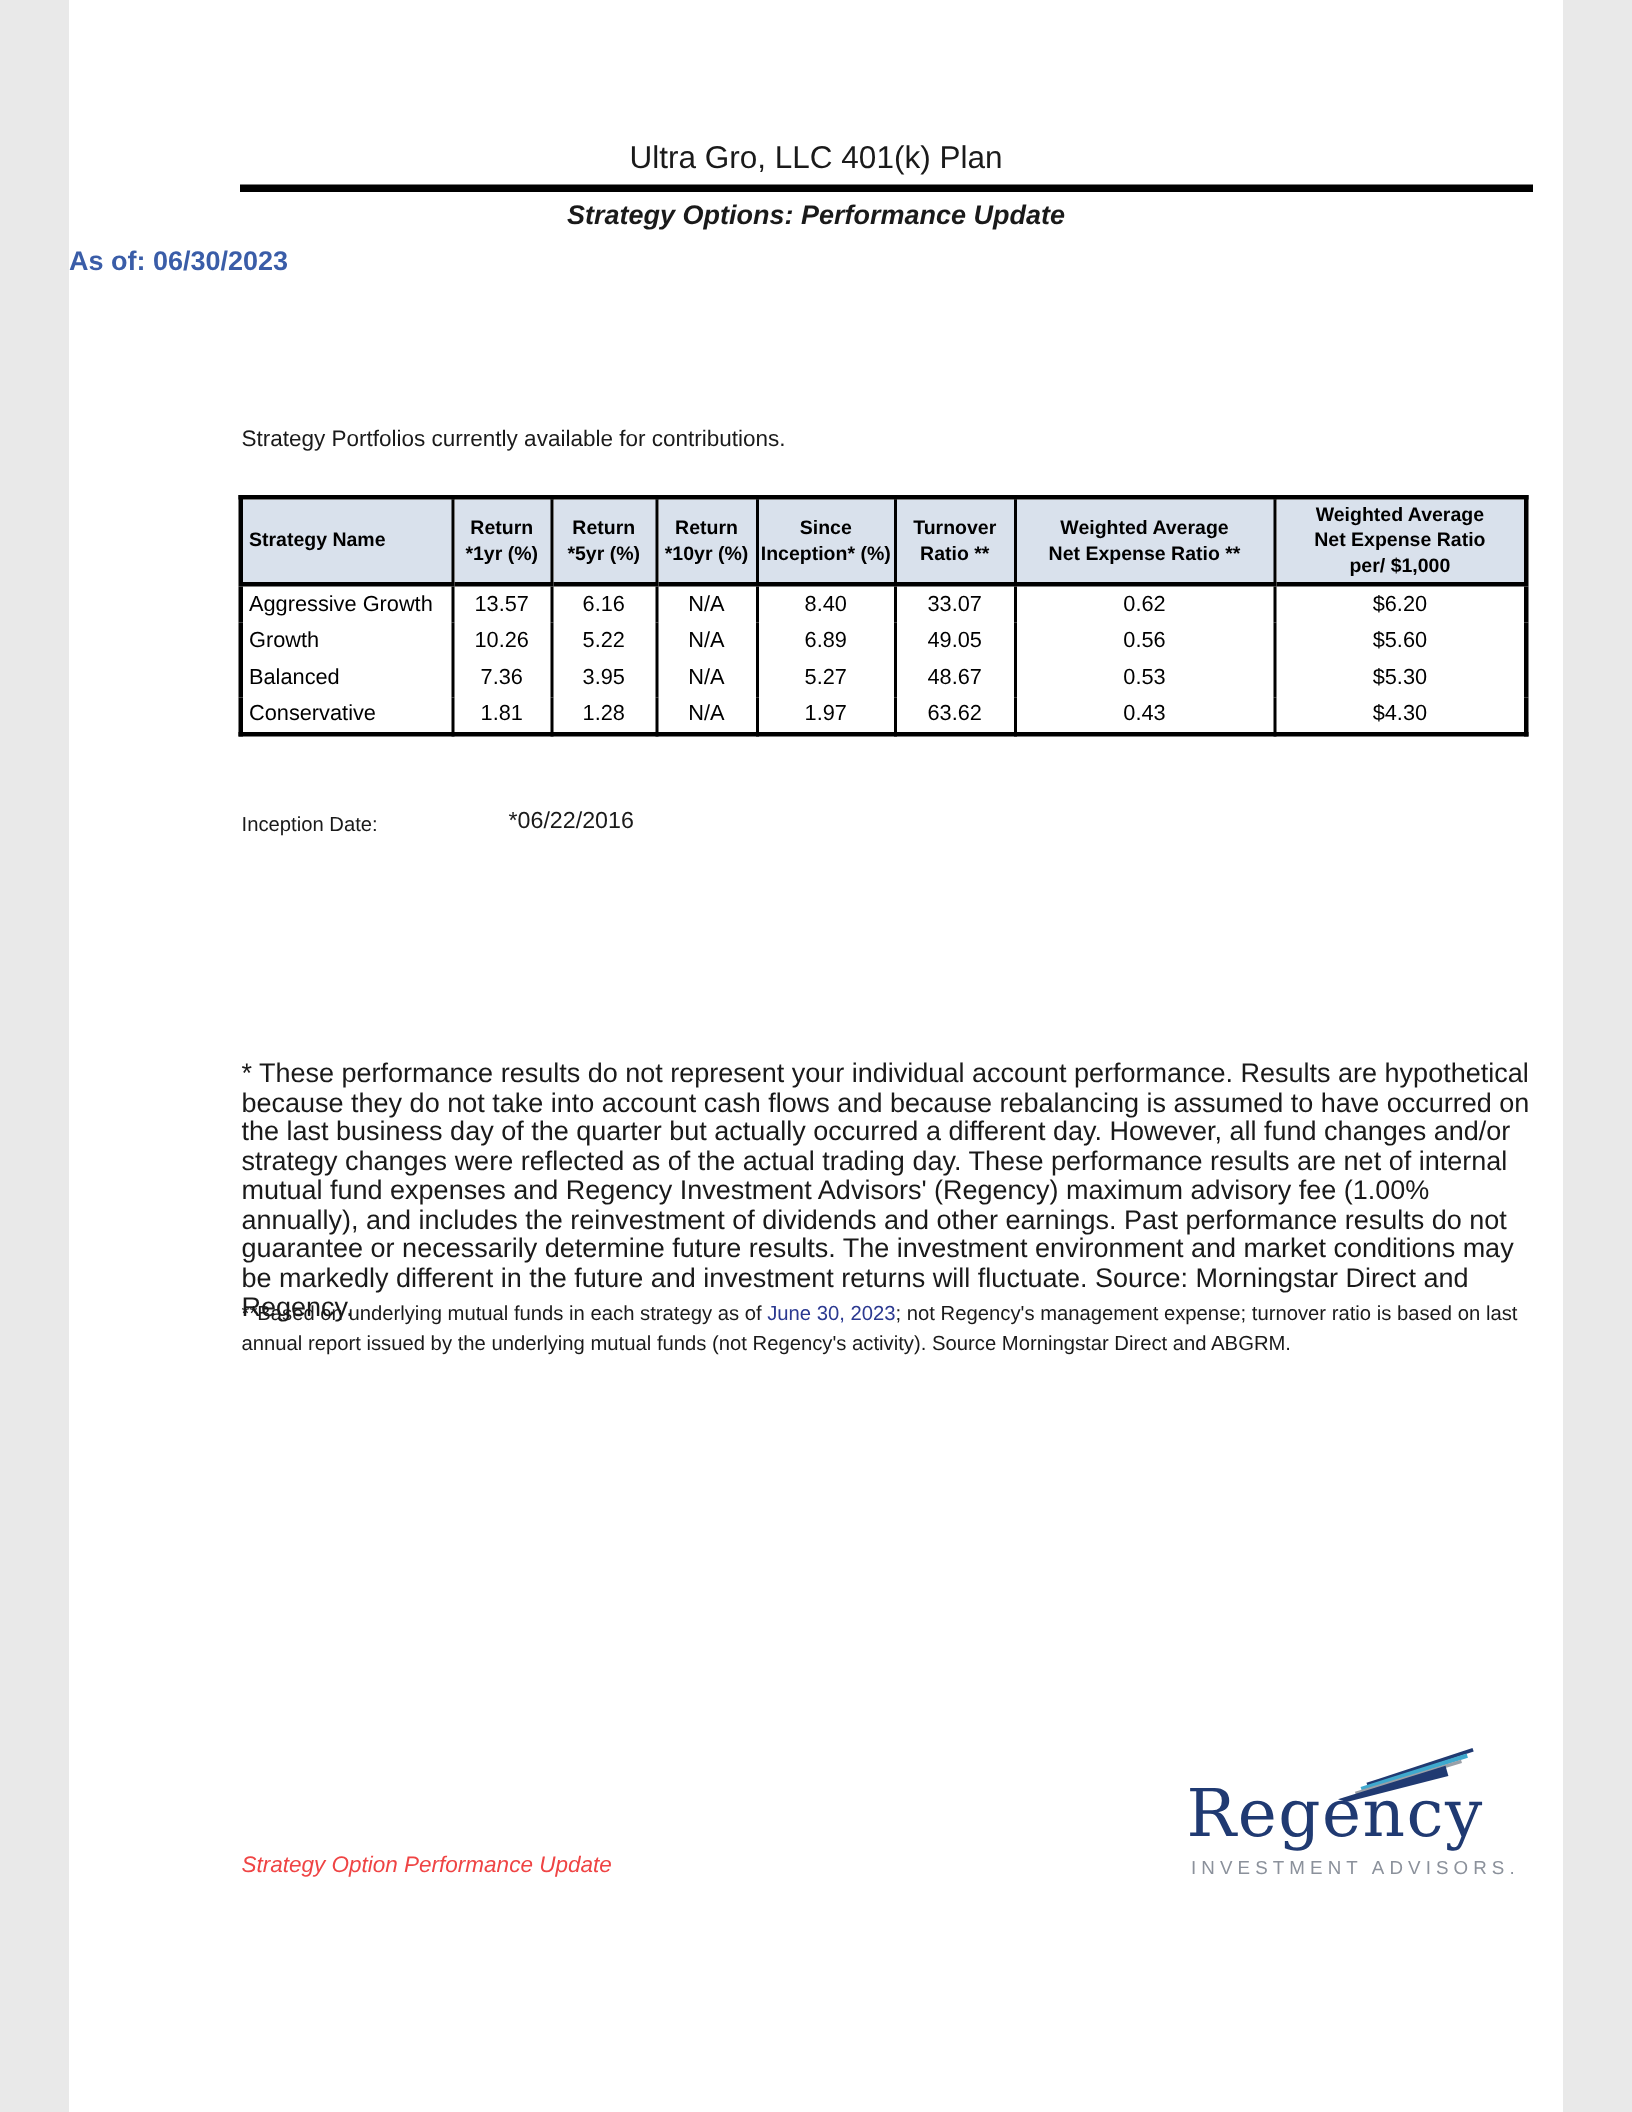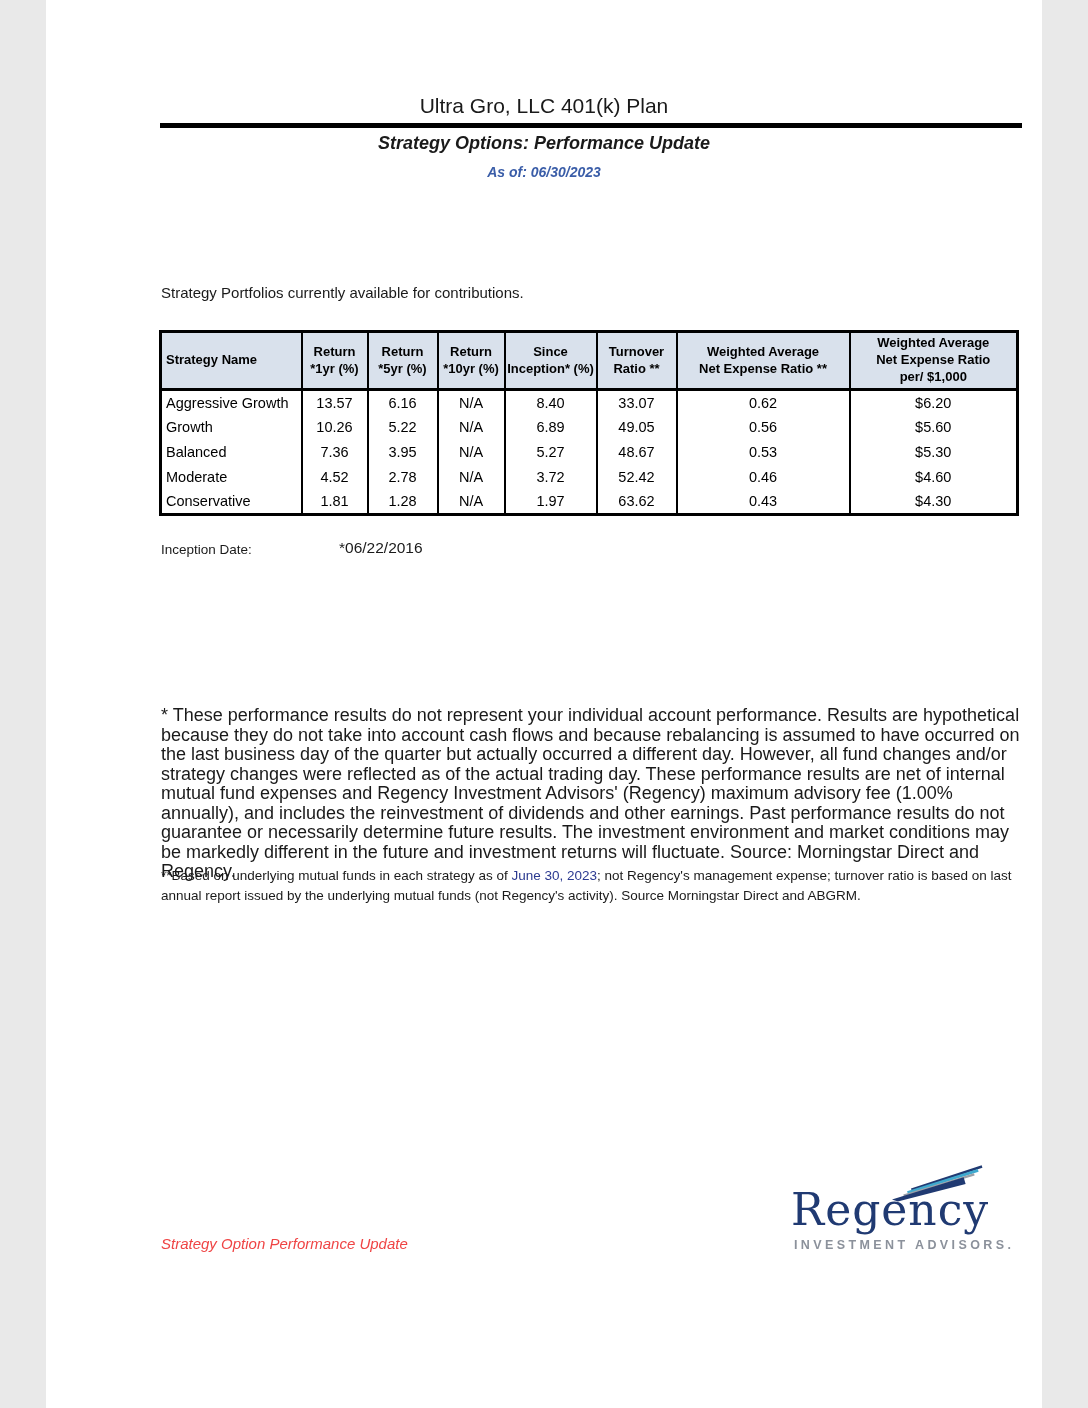--- a/index.html
+++ b/index.html
@@ -20,21 +20,21 @@
   .title-rule {
     position:absolute; top:123px; left:114px;
     width:862px; height:5px; background:#000;
   }
   .doc-subtitle {
     position:absolute; top:133px; left:0; width:100%;
     text-align:center; font-size:18px; font-weight:700; font-style:italic; color:#1a1a1a;
   }
   .as-of {
     position:absolute; top:164px; left:0; width:100%;
-    text-align:center; font-size:14px; font-weight:700; font-style:italic; color:#3A5DA8;
+    font-size:18px; font-weight:700; color:#3A5DA8;
   }
   .intro {
     position:absolute; top:284px; left:115px;
     font-size:15px; color:#1a1a1a;
   }
   .perf-table {
     position:absolute; top:330px; left:113px;
     border-collapse:collapse;
     border:3px solid #000;
     table-layout:fixed;
@@ -86,21 +86,21 @@
     position:absolute; top:4px; right:40px; width:92px; height:38px;
   }
   .logo-word {
     position:absolute; top:26px; left:2px; width:100%;
     font-family:"DejaVu Serif", serif;
     font-size:44px; font-weight:400; color:#203A72; letter-spacing:1px;
     line-height:1.1;
   }
   .logo-tagline {
     position:absolute; top:78px; left:5px;
-    font-size:12.5px; color:#8B919B; letter-spacing:3.4px; font-weight:700;
+    font-size:12.5px; color:#8B919B; letter-spacing:3.4px; font-weight:400;
   }
 </style>
 </head>
 <body>
 
 <div class="page">
 
   <div class="doc-title">Ultra Gro, LLC 401(k) Plan</div>
   <div class="title-rule"></div>
   <div class="doc-subtitle">Strategy Options: Performance Update</div>
@@ -180,30 +180,20 @@
         <td class="cell-name">Balanced</td>
         <td>7.36</td>
         <td>3.95</td>
         <td>N/A</td>
         <td>5.27</td>
         <td>48.67</td>
         <td>0.53</td>
         <td>$5.30</td>
       </tr>
       <tr>
-        <td class="cell-name">Moderate</td>
-        <td>4.52</td>
-        <td>2.78</td>
-        <td>N/A</td>
-        <td>3.72</td>
-        <td>52.42</td>
-        <td>0.46</td>
-        <td>$4.60</td>
-      </tr>
-      <tr>
         <td class="cell-name">Conservative</td>
         <td>1.81</td>
         <td>1.28</td>
         <td>N/A</td>
         <td>1.97</td>
         <td>63.62</td>
         <td>0.43</td>
         <td>$4.30</td>
       </tr>
     </tbody>

